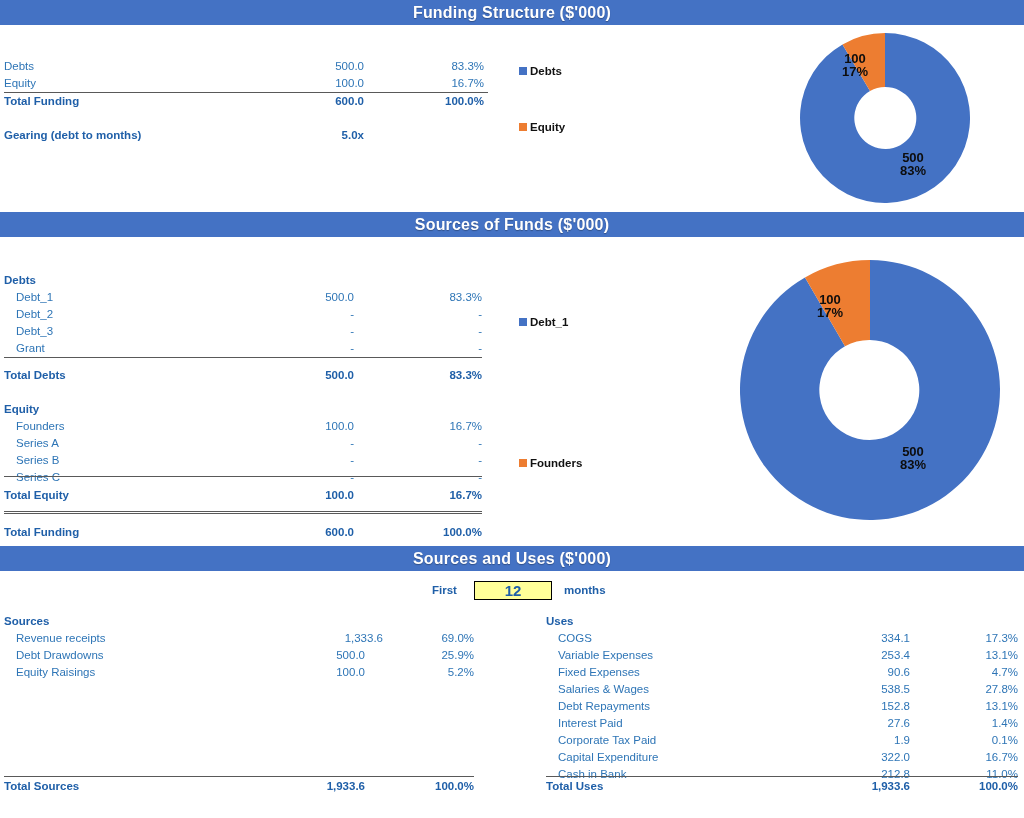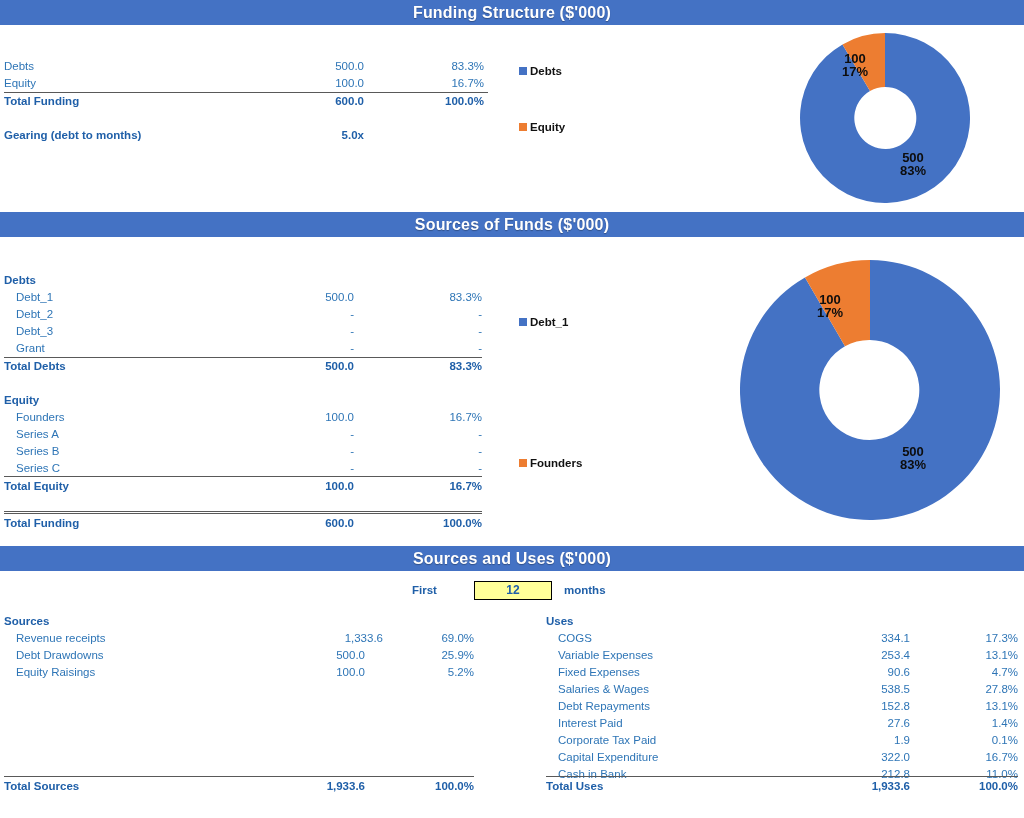--- a/index.html
+++ b/index.html
@@ -66,21 +66,21 @@
     color: #0d0d0d;
     text-align: center;
     line-height: 13px;
     white-space: nowrap;
   }
   .input-cell {
     position: absolute;
     background: #FFFF99;
     border: 1.5px solid #000000;
     text-align: center;
-    font-size: 12px;
+    font-size: 15px;
     font-weight: bold;
     color: #1F5FA8;
     line-height: 17px;
   }
   .static-lbl { position: absolute; font-size: 11.5px; font-weight: bold; color: #1F5FA8; }
 </style>
 </head>
 <body>
 
 <div class="page">
@@ -165,21 +165,21 @@
       <span class="pct" style="right:0px; width:110px;">-</span>
     </div>
     <div class="frow indent">
       <span class="lbl">Grant</span>
       <span class="val" style="right:128px; width:120px;">-</span>
       <span class="pct" style="right:0px; width:110px;">-</span>
     </div>
 
     <div class="rule-single" style="top:85px; left:0; width:478px;"></div>
 
-    <div class="frow total" style="margin-top:1px;">
+    <div class="frow total" style="margin-top:10px;">
       <span class="lbl">Total Debts</span>
       <span class="val" style="right:128px; width:120px;">500.0</span>
       <span class="pct" style="right:0px; width:110px;">83.3%</span>
     </div>
 
     <div class="frow spacer">&nbsp;</div>
 
     <div class="frow group">
       <span class="lbl">Equity</span>
     </div>
@@ -241,21 +241,21 @@
     <span>100</span><br>
     <span>17%</span>
   </div>
   <div class="slice-label" style="left:878px; top:445px; width:70px;">
     <span>500</span><br>
     <span>83%</span>
   </div>
 
   <div class="title-bar" style="top:546px;">Sources and Uses ($'000)</div>
 
-  <div class="static-lbl" style="left:412px; top:584px;">First</div>
+  <div class="static-lbl" style="left:432px; top:584px;">First</div>
   <div class="input-cell" style="left:474px; top:581px; width:78px; height:19px;">12</div>
   <div class="static-lbl" style="left:564px; top:584px;">months</div>
 
   <div class="ftable" style="top:613px; left:4px; width:470px;">
     <div class="frow group">
       <span class="lbl">Sources</span>
     </div>
     <div class="frow indent">
       <span class="lbl">Revenue receipts</span>
       <span class="val" style="right:91px; width:120px;">1,333.6</span>

